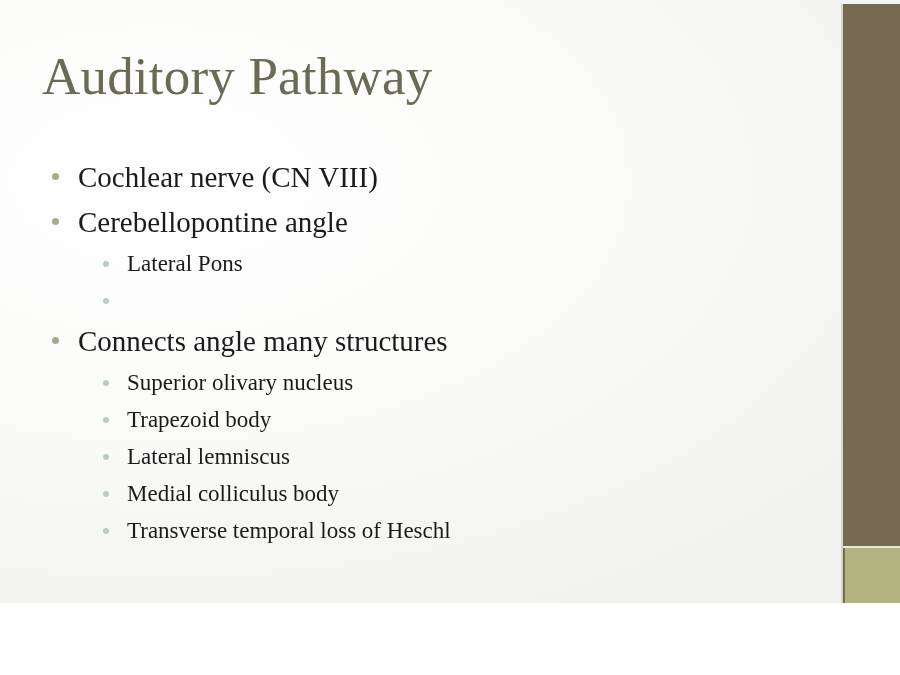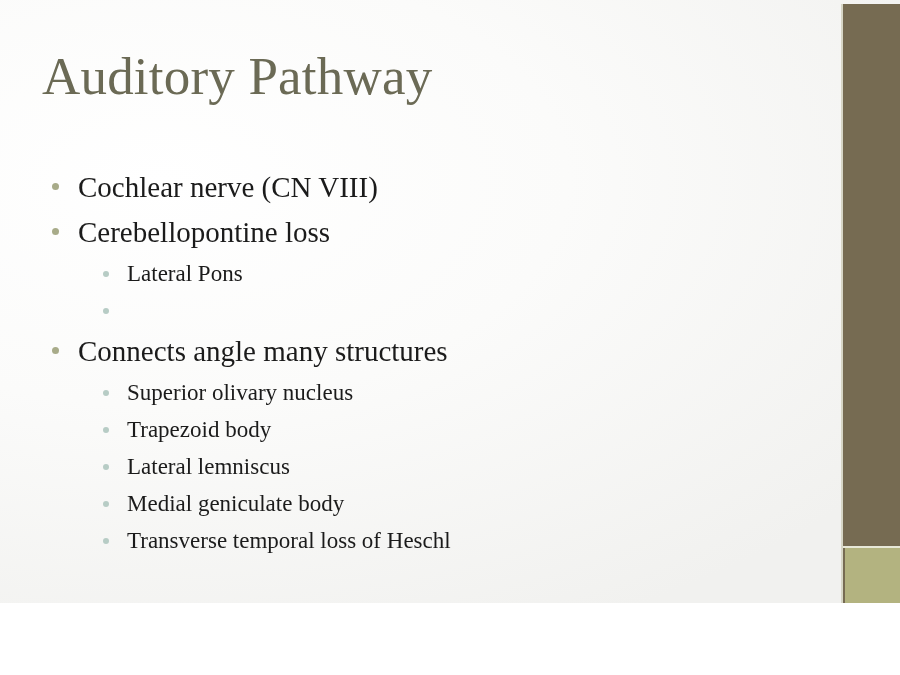--- a/index.html
+++ b/index.html
@@ -74,21 +74,21 @@
     line-height: 60px;
     color: #6b6a55;
     letter-spacing: 0.2px;
     white-space: nowrap;
   }
 
   
   .body-list {
     position: absolute;
     left: 0;
-    top: 165px;
+    top: 155px;
     width: 800px;
   }
 
   .li {
     position: relative;
     display: block;
   }
 
   .li .bullet {
     position: absolute;
@@ -149,21 +149,21 @@
 
   <div class="title">Auditory Pathway</div>
 
   <div class="body-list">
       <div class="li lvl1">
         <span class="bullet"></span>
         <span class="txt">Cochlear nerve (CN VIII)</span>
       </div>
       <div class="li lvl1">
         <span class="bullet"></span>
-        <span class="txt">Cerebellopontine loss</span>
+        <span class="txt">Cerebellopontine angle</span>
       </div>
       <div class="li lvl2">
         <span class="bullet"></span>
         <span class="txt">Lateral Pons</span>
       </div>
       <div class="li lvl2">
         <span class="bullet"></span>
       </div>
       <div class="li lvl1">
         <span class="bullet"></span>
@@ -176,21 +176,21 @@
       <div class="li lvl2">
         <span class="bullet"></span>
         <span class="txt">Trapezoid body</span>
       </div>
       <div class="li lvl2">
         <span class="bullet"></span>
         <span class="txt">Lateral lemniscus</span>
       </div>
       <div class="li lvl2">
         <span class="bullet"></span>
-        <span class="txt">Medial geniculate body</span>
+        <span class="txt">Medial colliculus body</span>
       </div>
       <div class="li lvl2">
         <span class="bullet"></span>
         <span class="txt">Transverse temporal loss of Heschl</span>
       </div>
     </div>
 
 </div>
 
 </body></html>

